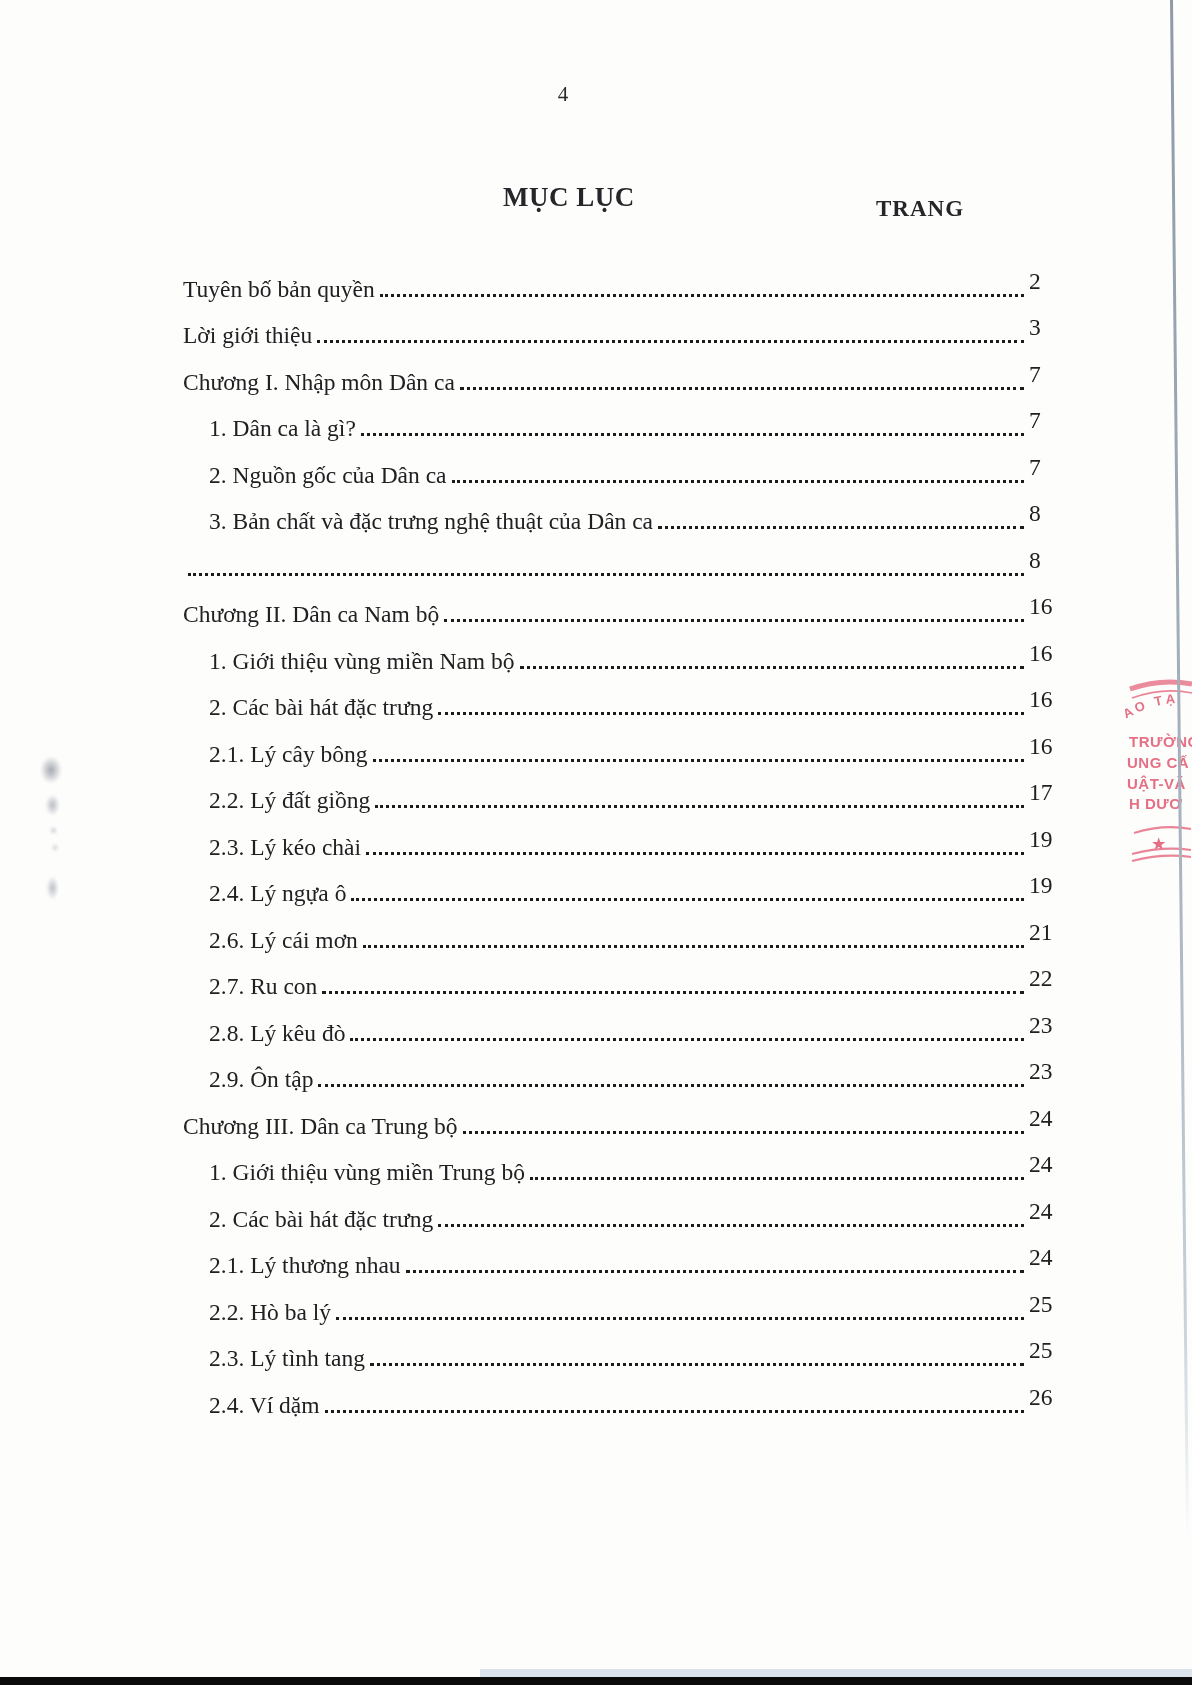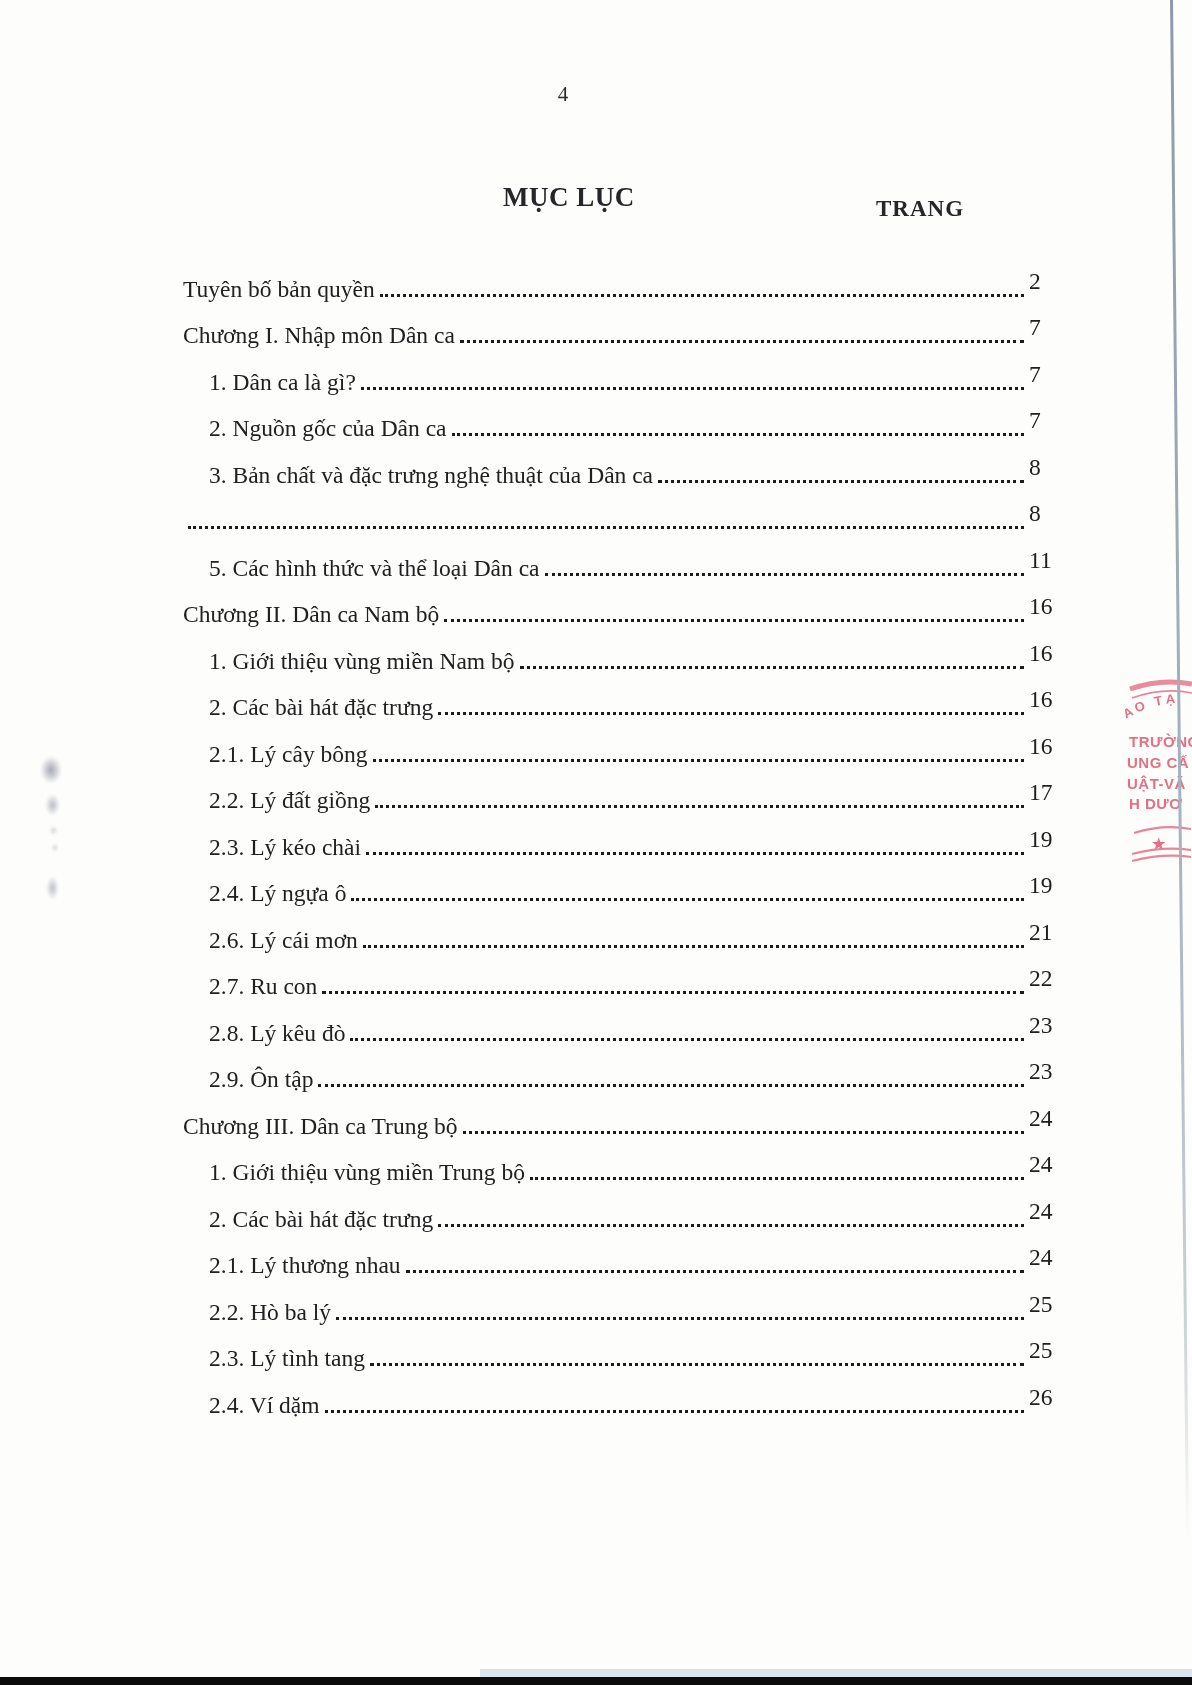--- a/index.html
+++ b/index.html
@@ -84,20 +84,25 @@
 <div class="toc-title">MỤC LỤC</div>
 <div class="col-header">TRANG</div>
 
 <div class="toc" id="toc-list">
     <div class="toc-row indent-0">
       <span class="toc-label">Tuyên bố bản quyền</span>
       <span class="toc-leader"></span>
       <span class="toc-page">2</span>
     </div>
     <div class="toc-row indent-0">
+      <span class="toc-label">Lời giới thiệu</span>
+      <span class="toc-leader"></span>
+      <span class="toc-page">3</span>
+    </div>
+    <div class="toc-row indent-0">
       <span class="toc-label">Chương I. Nhập môn Dân ca</span>
       <span class="toc-leader"></span>
       <span class="toc-page">7</span>
     </div>
     <div class="toc-row indent-1">
       <span class="toc-label">1. Dân ca là gì?</span>
       <span class="toc-leader"></span>
       <span class="toc-page">7</span>
     </div>
     <div class="toc-row indent-1">
@@ -106,25 +111,20 @@
       <span class="toc-page">7</span>
     </div>
     <div class="toc-row indent-1">
       <span class="toc-label">3. Bản chất và đặc trưng nghệ thuật của Dân ca</span>
       <span class="toc-leader"></span>
       <span class="toc-page">8</span>
     </div>
     <div class="toc-row indent-1">
       <span class="toc-leader"></span>
       <span class="toc-page">8</span>
-    </div>
-    <div class="toc-row indent-1">
-      <span class="toc-label">5. Các hình thức và thể loại Dân ca</span>
-      <span class="toc-leader"></span>
-      <span class="toc-page">11</span>
     </div>
     <div class="toc-row indent-0">
       <span class="toc-label">Chương II. Dân ca Nam bộ</span>
       <span class="toc-leader"></span>
       <span class="toc-page">16</span>
     </div>
     <div class="toc-row indent-1">
       <span class="toc-label">1. Giới thiệu vùng miền Nam bộ</span>
       <span class="toc-leader"></span>
       <span class="toc-page">16</span>

